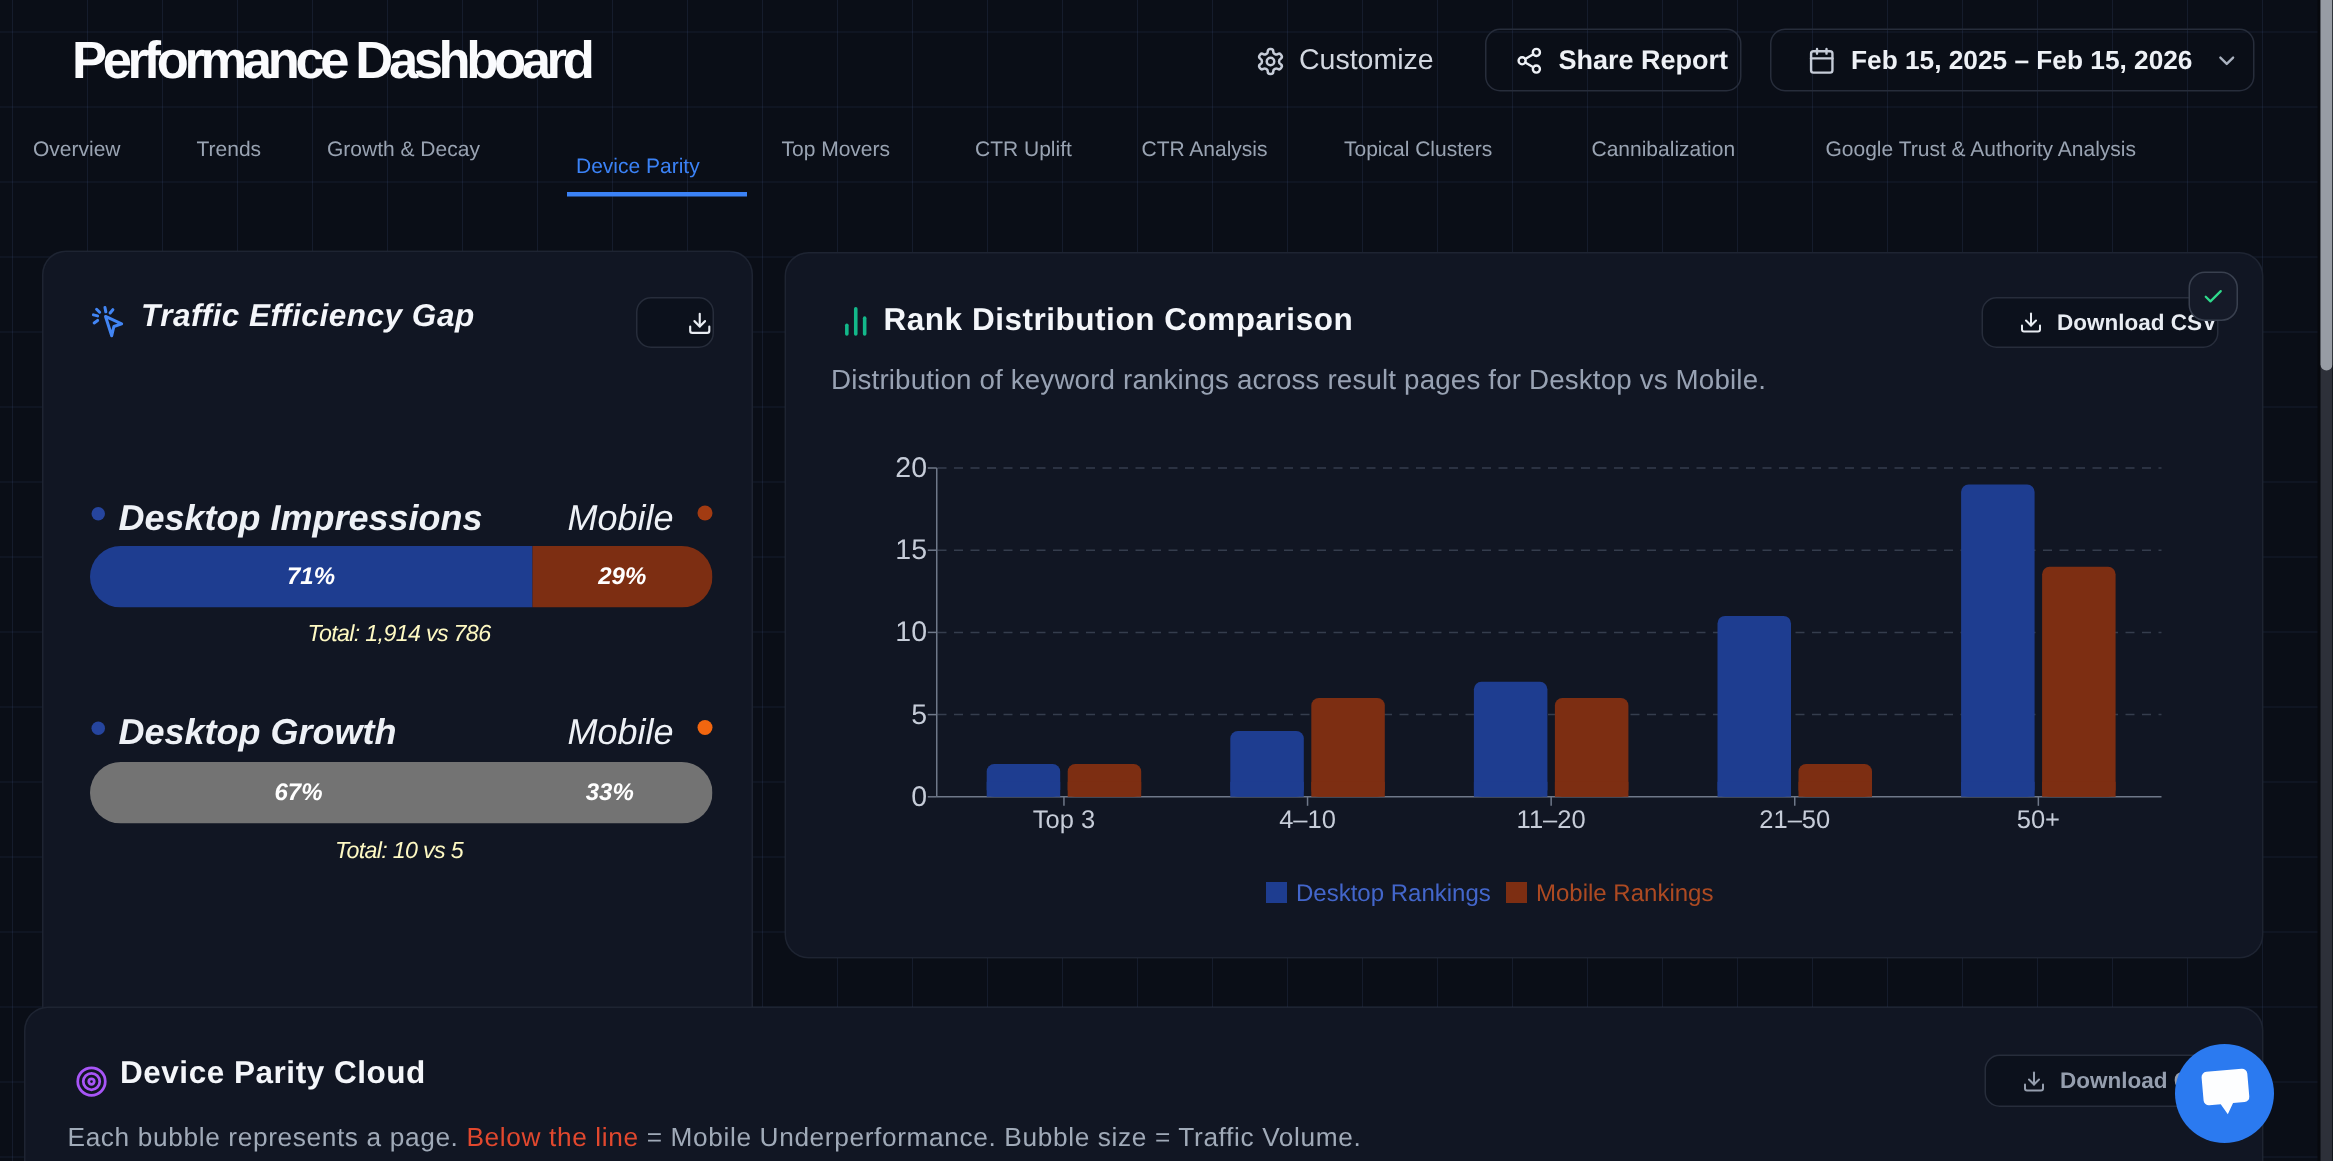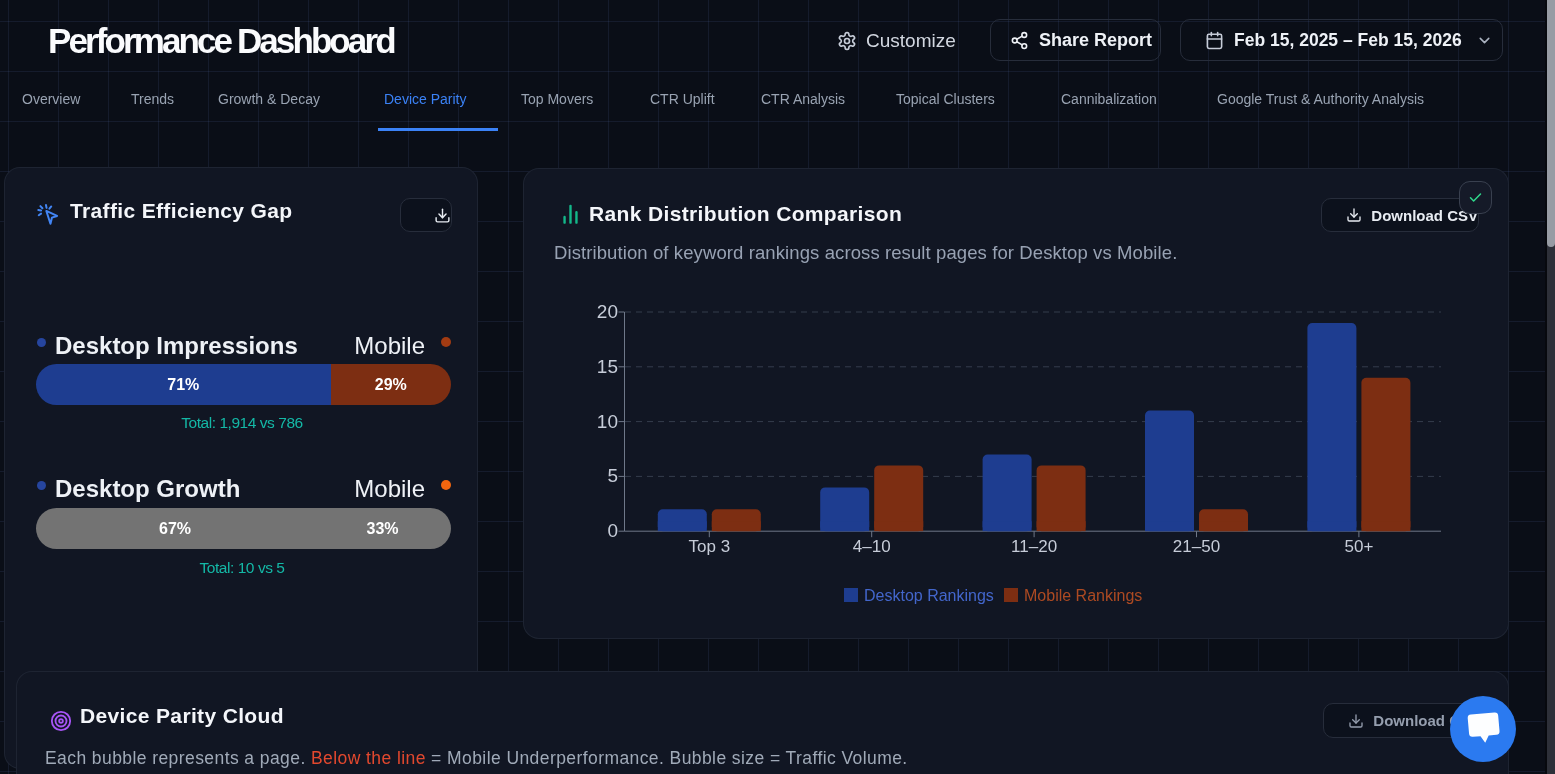--- a/index.html
+++ b/index.html
@@ -6,30 +6,30 @@
 html,body { width:1555px; height:774px; overflow:hidden; }
 body { background:#0a0e17; font-family:"Liberation Sans",sans-serif; color:#f2f5f9; position:relative; }
 .gridbg { position:absolute; left:0; top:0; width:1547px; height:774px;
   background-image: linear-gradient(to right, rgba(99,130,200,0.12) 1px, transparent 1px),
                     linear-gradient(to bottom, rgba(99,130,200,0.12) 1px, transparent 1px);
   background-size:50px 50px; background-position:8px 21px; }
 .abs { position:absolute; }
 h1 { position:absolute; left:16px; top:23px; line-height:35px; font-size:35px; font-weight:700; letter-spacing:-2.9px; color:#fafbfd;margin-left:32px; }
 .hbtn { position:absolute; height:42px; border:1px solid #272d3b; border-radius:10px; display:flex; align-items:center; font-size:18px; font-weight:700; color:#eef1f6; }
 .tab { position:absolute; top:91px; font-size:14px; color:#99a3b2; white-space:nowrap; }
-.tab.active { color:#3b82f6; font-weight:500; }
+.tab.active { color:#3b82f6; font-weight:500;margin-top:11px; }
 .card { position:absolute; background:#111623; border:1px solid rgba(148,163,184,0.10); border-radius:16px; }
 .ctitle { position:absolute; font-size:21px; font-weight:700; color:#f4f6fa; letter-spacing:0.35px; white-space:nowrap; }
 .csub { position:absolute; font-size:18.5px; color:#98a2b3; white-space:nowrap; letter-spacing:0.1px; }
 .dlbtn { position:absolute; border:1px solid #272d3b; border-radius:10px; background:#0c111c; display:flex; align-items:center; justify-content:flex-end; color:#e8ecf2; font-size:15px; font-weight:600; }
 .rowlab { position:absolute; font-size:24px; font-weight:600; color:#eef1f6; white-space:nowrap; }
 .dot { position:absolute; width:9px; height:9px; border-radius:50%; }
 .pbar { position:absolute; left:31px; width:415px; height:41px; border-radius:21px; overflow:hidden; display:flex; }
 .pseg { height:100%; display:flex; align-items:center; justify-content:center; font-size:16px; font-weight:700; color:#fff; }
-.total { position:absolute; left:0; width:474px; text-align:center; font-size:15.5px; letter-spacing:-0.45px; color:#14b8a6; }
+.total { position:absolute; left:0; width:474px; text-align:center; font-size:15.5px; letter-spacing:-0.45px; color:#fef9c3; }
 </style>
 </head>
 <body>
 <div class="gridbg"></div>
 
 <h1>Performance Dashboard</h1>
 
 <div class="abs" style="left:837px; top:30px; width:160px; height:22px; display:flex; align-items:center; color:#d2d7e0; font-size:19px;">
   <svg width="20" height="20" viewBox="0 0 24 24" fill="none" stroke="#c6ccd8" stroke-width="2" stroke-linecap="round" stroke-linejoin="round" style="margin-right:9px;">
       <path d="M12.22 2h-.44a2 2 0 0 0-2 2v.18a2 2 0 0 1-1 1.73l-.43.25a2 2 0 0 1-2 0l-.15-.08a2 2 0 0 0-2.73.73l-.22.38a2 2 0 0 0 .73 2.73l.15.1a2 2 0 0 1 1 1.72v.51a2 2 0 0 1-1 1.74l-.15.09a2 2 0 0 0-.73 2.73l.22.38a2 2 0 0 0 2.73.73l.15-.08a2 2 0 0 1 2 0l.43.25a2 2 0 0 1 1 1.73V20a2 2 0 0 0 2 2h.44a2 2 0 0 0 2-2v-.18a2 2 0 0 1 1-1.73l.43-.25a2 2 0 0 1 2 0l.15.08a2 2 0 0 0 2.73-.73l.22-.39a2 2 0 0 0-.73-2.73l-.15-.08a2 2 0 0 1-1-1.74v-.5a2 2 0 0 1 1-1.74l.15-.09a2 2 0 0 0 .73-2.73l-.22-.38a2 2 0 0 0-2.73-.73l-.15.08a2 2 0 0 1-2 0l-.43-.25a2 2 0 0 1-1-1.73V4a2 2 0 0 0-2-2z"></path>
@@ -67,21 +67,21 @@
 <div class="tab" style="left:218px;">Growth &amp; Decay</div>
 <div class="tab active" style="left:384px;">Device Parity</div>
 <div class="tab" style="left:521px;">Top Movers</div>
 <div class="tab" style="left:650px;">CTR Uplift</div>
 <div class="tab" style="left:761px;">CTR Analysis</div>
 <div class="tab" style="left:896px;">Topical Clusters</div>
 <div class="tab" style="left:1061px;">Cannibalization</div>
 <div class="tab" style="left:1217px;">Google Trust &amp; Authority Analysis</div>
 <div class="abs" style="left:378px; top:128px; width:120px; height:3px; background:#3b82f6;"></div>
 
-<div class="card" style="left:4px; top:167px; width:474px; height:602px;">
+<div class="card" style="left:28px; top:167px; width:474px; height:602px;font-style:italic;">
   <svg class="abs" style="left:31px; top:35px;" width="23" height="23" viewBox="0 0 24 24" fill="none" stroke="#4285f4" stroke-width="2.1" stroke-linecap="round" stroke-linejoin="round">
       <path d="M10.4 2.1 11 5.1"></path>
       <path d="M15.9 3.6 14 5.9"></path>
       <path d="M2.4 7.2 5.3 7.9"></path>
       <path d="M2.9 12.8 5.3 11.1"></path>
       <path d="M4.6 3.3 6.7 5.4"></path>
       <path d="M10.8 8.3 22 13.5 16.6 15.3 15.1 21.7 Z"></path>
     </svg>
   <div class="ctitle" style="left:65px; top:31px;">Traffic Efficiency Gap</div>
   <div class="dlbtn" style="left:395px; top:30px; width:52px; height:34px;">

